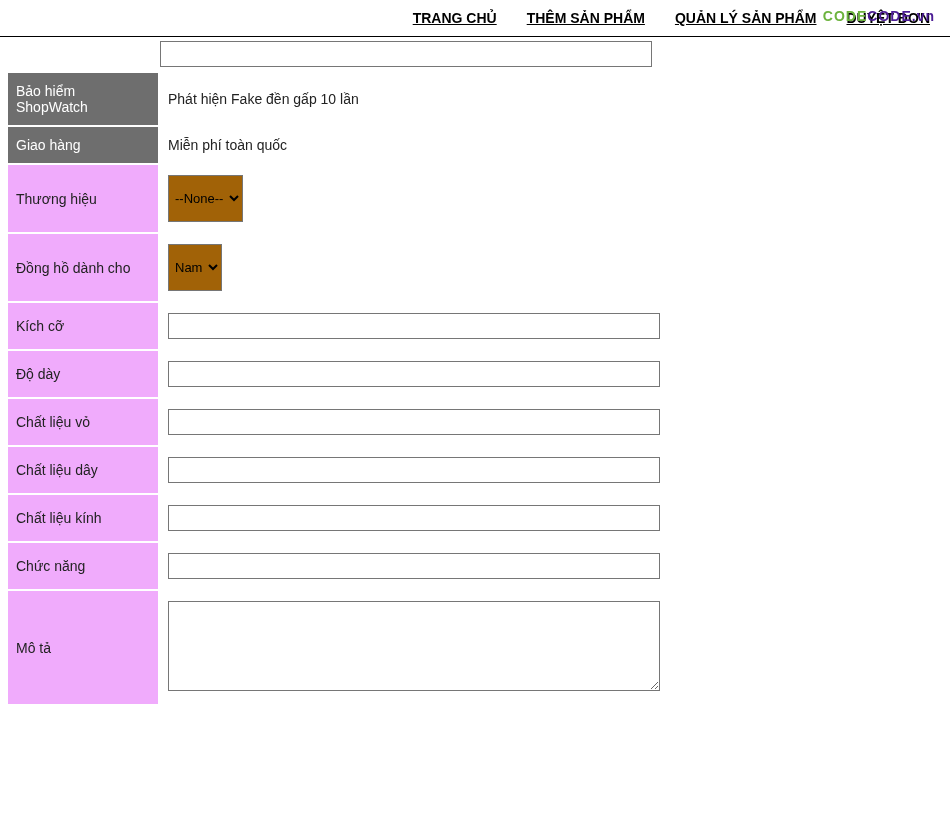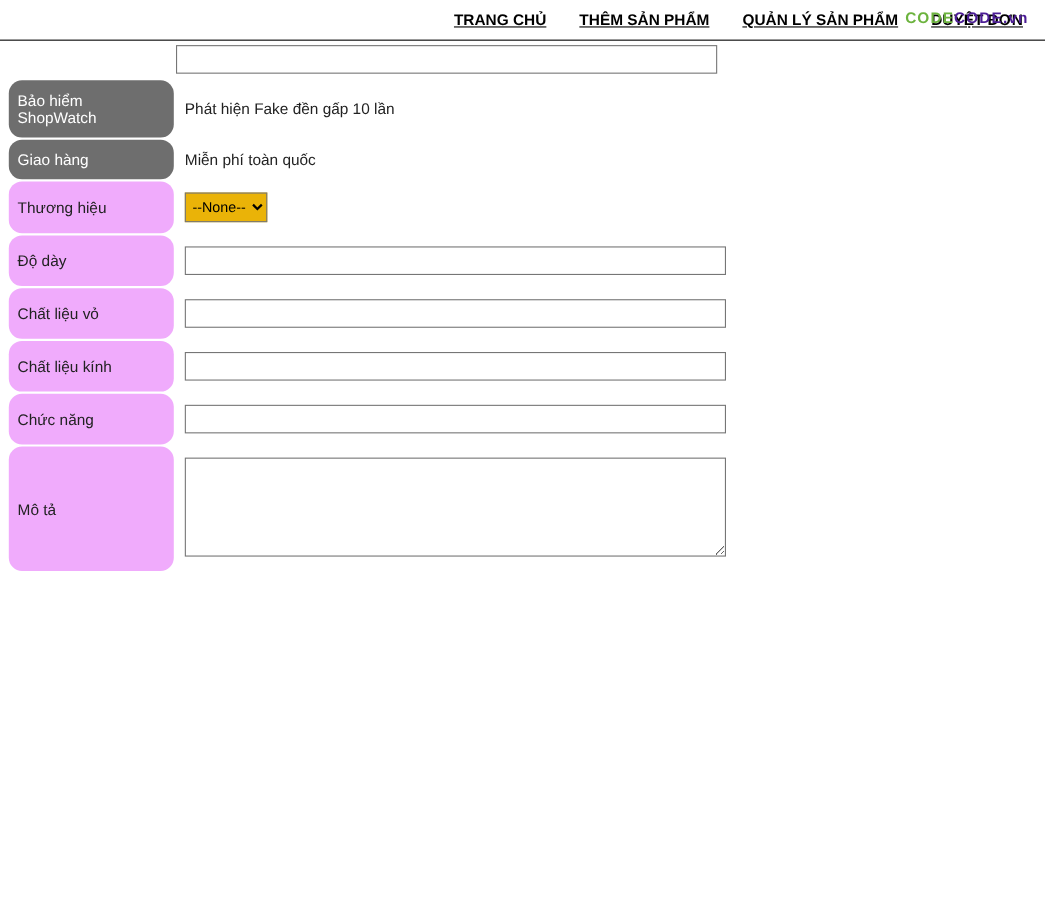--- a/index.html
+++ b/index.html
@@ -54,21 +54,20 @@
     table.form-table {
       border-collapse: separate;
       border-spacing: 2px;
       width: 668px;
       margin-left: 6px;
     }
     table.form-table td {
       padding: 10px 8px;
       font-size: 14px;
       vertical-align: middle;
-      border-radius: 12px;
     }
     td.label-dark {
       background: #6e6e6e;
       color: #fff;
       width: 150px;
     }
     td.label-light {
       background: #f0abfc;
       color: #222;
       width: 150px;
@@ -78,23 +77,23 @@
     }
     td.value input[type="text"] {
       width: 492px;
       height: 26px;
       border: 1px solid #767676;
       padding: 2px 4px;
       font-size: 13px;
     }
     td.value select {
       border: 1px solid #767676;
-      padding: 4px 2px;
+      padding: 14px 2px;
       font-size: 13px;
-      background: #eab308;
+      background: #a16207;
     }
     td.value textarea {
       width: 492px;
       height: 90px;
       border: 1px solid #767676;
       padding: 2px 4px;
       font-size: 13px;
       resize: both;
     }
     .watermark-center {
@@ -144,25 +143,41 @@
   </tr>
   <tr>
     <td class="label-light">Thương hiệu</td>
     <td class="value">
       <select>
         <option>--None--</option>
       </select>
     </td>
   </tr>
   <tr>
+    <td class="label-light">Đồng hồ dành cho</td>
+    <td class="value">
+      <select>
+        <option>Nam</option>
+      </select>
+    </td>
+  </tr>
+  <tr>
+    <td class="label-light">Kích cỡ</td>
+    <td class="value"><input type="text" value="" style=""></td>
+  </tr>
+  <tr>
     <td class="label-light">Độ dày</td>
     <td class="value"><input type="text" value="" style=""></td>
   </tr>
   <tr>
     <td class="label-light">Chất liệu vỏ</td>
+    <td class="value"><input type="text" value="" style=""></td>
+  </tr>
+  <tr>
+    <td class="label-light">Chất liệu dây</td>
     <td class="value"><input type="text" value="" style=""></td>
   </tr>
   <tr>
     <td class="label-light">Chất liệu kính</td>
     <td class="value"><input type="text" value="" style=""></td>
   </tr>
   <tr>
     <td class="label-light">Chức năng</td>
     <td class="value"><input type="text" value="" style=""></td>
   </tr>

